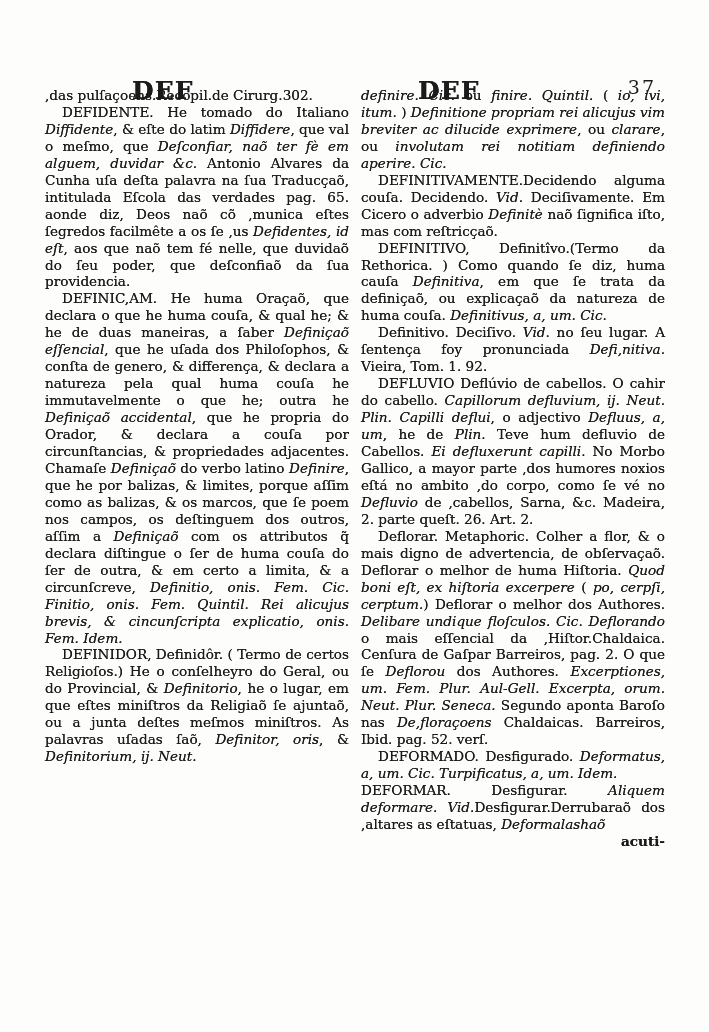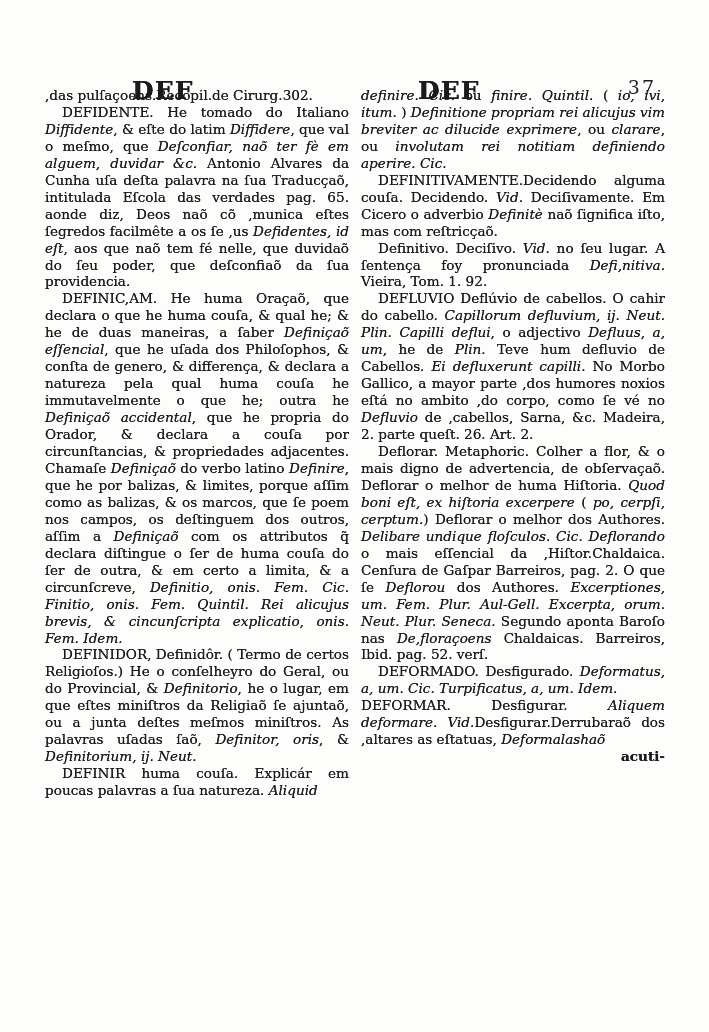--- a/index.html
+++ b/index.html
@@ -43,26 +43,26 @@
 <div class="page">
   <div class="running-header header-left">DEF</div>
   <div class="running-header header-right">DEF</div>
   <div class="page-number">37</div>
 
   <div class="col col-left">
       <p class=""><span>,das pulſaçoens.Recopil.de Cirurg.302.</span></p>
       <p class="indent"><span>DEFIDENTE. He tomado do Italiano </span><i>Diffidente</i><span>, &amp; eſte do latim </span><i>Diffidere</i><span>, que val o meſmo, que </span><i>Deſconfiar, naõ ter fè em alguem, duvidar &amp;c.</i><span> Antonio Alvares da Cunha uſa deſta palavra na ſua Traducçaõ, intitulada Eſcola das verdades pag. 65. aonde diz, Deos naõ cõ ,munica eſtes ſegredos facilmête a os ſe ,us </span><i>Defidentes, id eſt</i><span>, aos que naõ tem fé nelle, que duvidaõ do ſeu poder, que deſconfiaõ da ſua providencia.</span></p>
       <p class="indent"><span>DEFINIC,AM. He huma Oraçaõ, que declara o que he huma couſa, &amp; qual he; &amp; he de duas maneiras, a ſaber </span><i>Definiçaõ eſſencial</i><span>, que he uſada dos Philoſophos, &amp; conſta de genero, &amp; differença, &amp; declara a natureza pela qual huma couſa he immutavelmente o que he; outra he </span><i>Definiçaõ accidental</i><span>, que he propria do Orador, &amp; declara a couſa por circunſtancias, &amp; propriedades adjacentes. Chamaſe </span><i>Definiçaõ</i><span> do verbo latino </span><i>Definire</i><span>, que he por balizas, &amp; limites, porque aſſim como as balizas, &amp; os marcos, que ſe poem nos campos, os deſtinguem dos outros, aſſim a </span><i>Definiçaõ</i><span> com os attributos q̃ declara diſtingue o ſer de huma couſa do ſer de outra, &amp; em certo a limita, &amp; a circunſcreve, </span><i>Definitio, onis. Fem. Cic. Finitio, onis. Fem. Quintil. Rei alicujus brevis, &amp; cincunſcripta explicatio, onis. Fem. Idem.</i></p>
       <p class="indent"><span>DEFINIDOR, Definidôr. ( Termo de certos Religioſos.) He o conſelheyro do Geral, ou do Provincial, &amp; </span><i>Definitorio</i><span>, he o lugar, em que eſtes miniſtros da Religiaõ ſe ajuntaõ, ou a junta deſtes meſmos miniſtros. As palavras uſadas ſaõ, </span><i>Definitor, oris</i><span>, &amp; </span><i>Definitorium, ij. Neut.</i></p>
-      <p class="indent"><span>DEFINIR huma couſa. Explicár em poucas palavras a ſua natureza. </span><i>Aliquid</i></p>
     </div>
 
   <div class="col col-right">
       <p class=""><i>definire. Cic.</i><span> ou </span><i>finire. Quintil.</i><span> ( </span><i>io, ivi, itum.</i><span> ) </span><i>Definitione propriam rei alicujus vim breviter ac dilucide exprimere</i><span>, ou </span><i>clarare</i><span>, ou </span><i>involutam rei notitiam definiendo aperire. Cic.</i></p>
       <p class="indent"><span>DEFINITIVAMENTE.Decidendo alguma couſa. Decidendo. </span><i>Vid.</i><span> Deciſivamente. Em Cicero o adverbio </span><i>Definitè</i><span> naõ ſignifica iſto, mas com reſtricçaõ.</span></p>
+      <p class="indent"><span>DEFINITIVO, Definitîvo.(Termo da Rethorica. ) Como quando ſe diz, huma cauſa </span><i>Definitiva</i><span>, em que ſe trata da definiçaõ, ou explicaçaõ da natureza de huma couſa. </span><i>Definitivus, a, um. Cic.</i></p>
       <p class="indent"><span>Definitivo. Deciſivo. </span><i>Vid</i><span>. no ſeu lugar. A ſentença foy pronunciada </span><i>Defi,nitiva.</i><span> Vieira, Tom. 1. 92.</span></p>
       <p class="indent"><span>DEFLUVIO Deflúvio de cabellos. O cahir do cabello. </span><i>Capillorum defluvium, ij. Neut. Plin. Capilli deflui</i><span>, o adjectivo </span><i>Defluus, a, um</i><span>, he de </span><i>Plin.</i><span> Teve hum defluvio de Cabellos. </span><i>Ei defluxerunt capilli.</i><span> No Morbo Gallico, a mayor parte ,dos humores noxios eſtá no ambito ,do corpo, como ſe vé no </span><i>Defluvio</i><span> de ,cabellos, Sarna, &amp;c. Madeira, 2. parte queſt. 26. Art. 2.</span></p>
       <p class="indent"><span>Deflorar. Metaphoric. Colher a flor, &amp; o mais digno de advertencia, de obſervaçaõ. Deflorar o melhor de huma Hiſtoria. </span><i>Quod boni eſt, ex hiſtoria excerpere</i><span> ( </span><i>po, cerpſi, cerptum.</i><span>) Deflorar o melhor dos Authores. </span><i>Delibare undique floſculos. Cic. Deflorando</i><span> o mais eſſencial da ,Hiſtor.Chaldaica. Cenſura de Gaſpar Barreiros, pag. 2. O que ſe </span><i>Deflorou</i><span> dos Authores. </span><i>Excerptiones, um. Fem. Plur. Aul-Gell. Excerpta, orum. Neut. Plur. Seneca.</i><span> Segundo aponta Baroſo nas </span><i>De,floraçoens</i><span> Chaldaicas. Barreiros, Ibid. pag. 52. verſ.</span></p>
       <p class="indent"><span>DEFORMADO. Desfigurado. </span><i>Deformatus, a, um. Cic. Turpificatus, a, um. Idem.</i></p>
       <p class=""><span>DEFORMAR. Desfigurar. </span><i>Aliquem deformare. Vid.</i><span>Desfigurar.Derrubaraõ dos ,altares as eſtatuas, </span><i>Deformalashaõ</i></p>
       <p class=" catchword"><span>acuti-</span></p>
     </div>
 </div>
 
 </body></html>

